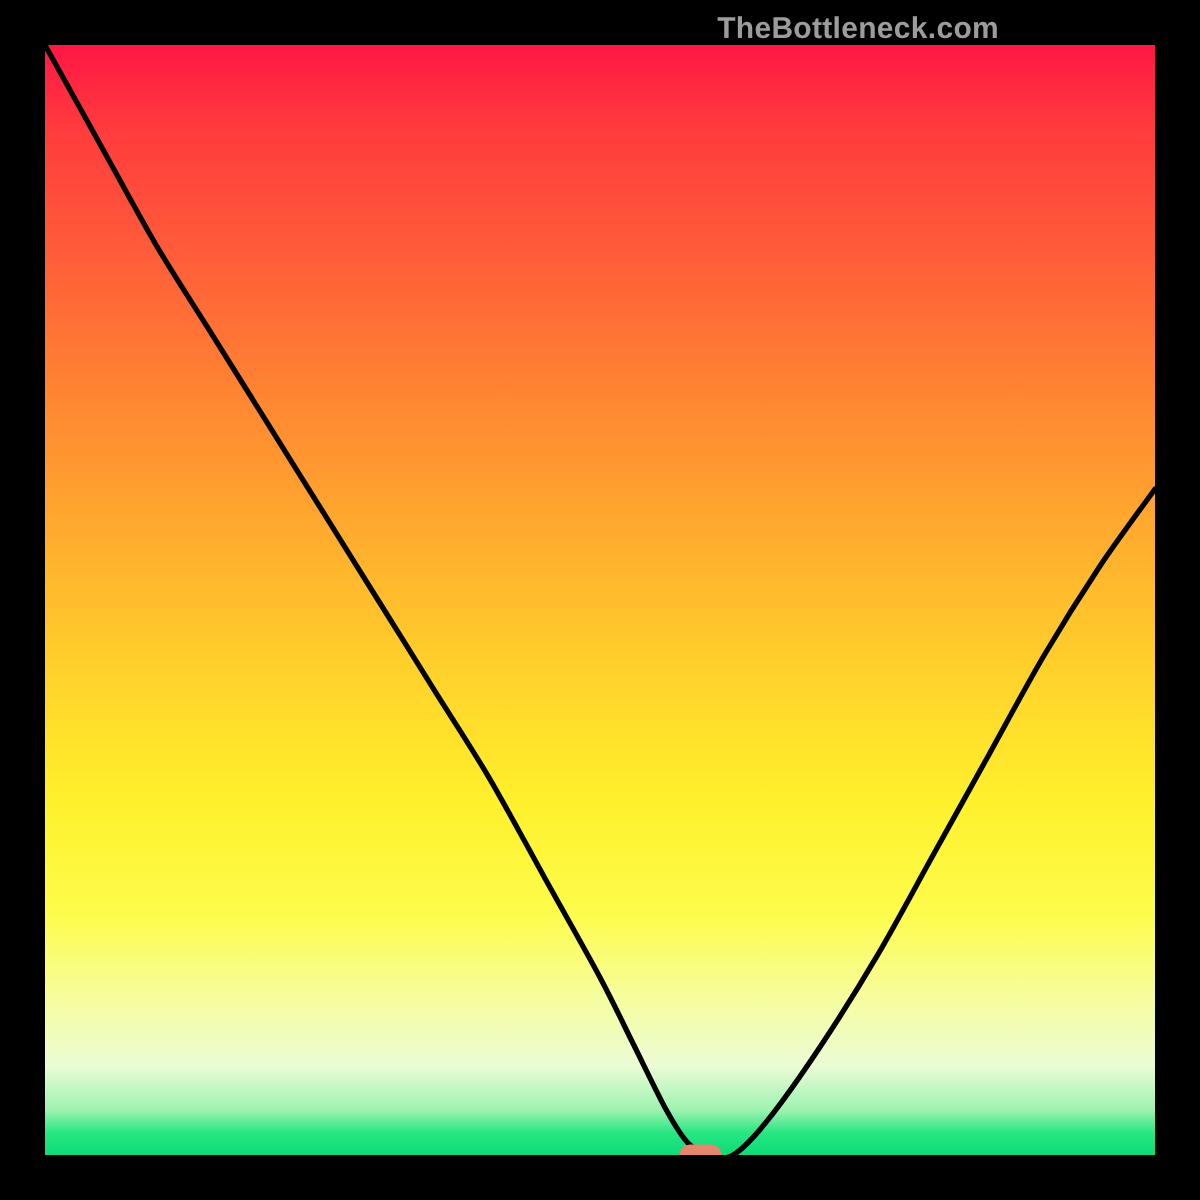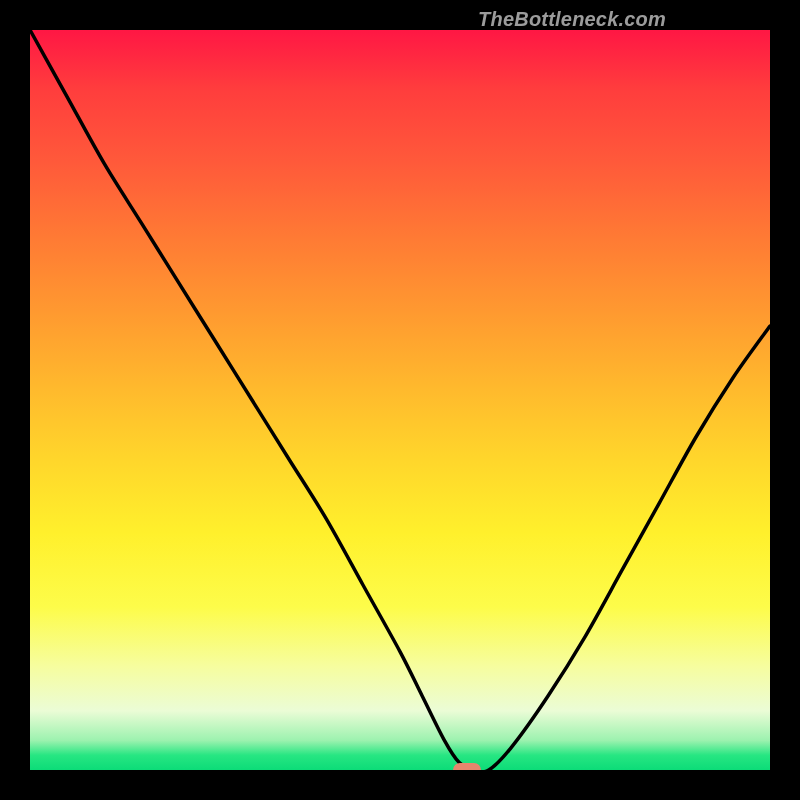--- a/index.html
+++ b/index.html
@@ -10,21 +10,20 @@
     background: #000;
     overflow: hidden;
   }
   .frame {
     position: absolute;
     top: 0;
     left: 0;
     width: 696px;
     height: 800px;
     background: #000;
-    font-style: italic;
   }
   .plot {
     position: absolute;
     top: 30px;
     left: 30px;
     width: 740px;
     height: 740px;
     overflow: hidden;
   }
   .gradient {

